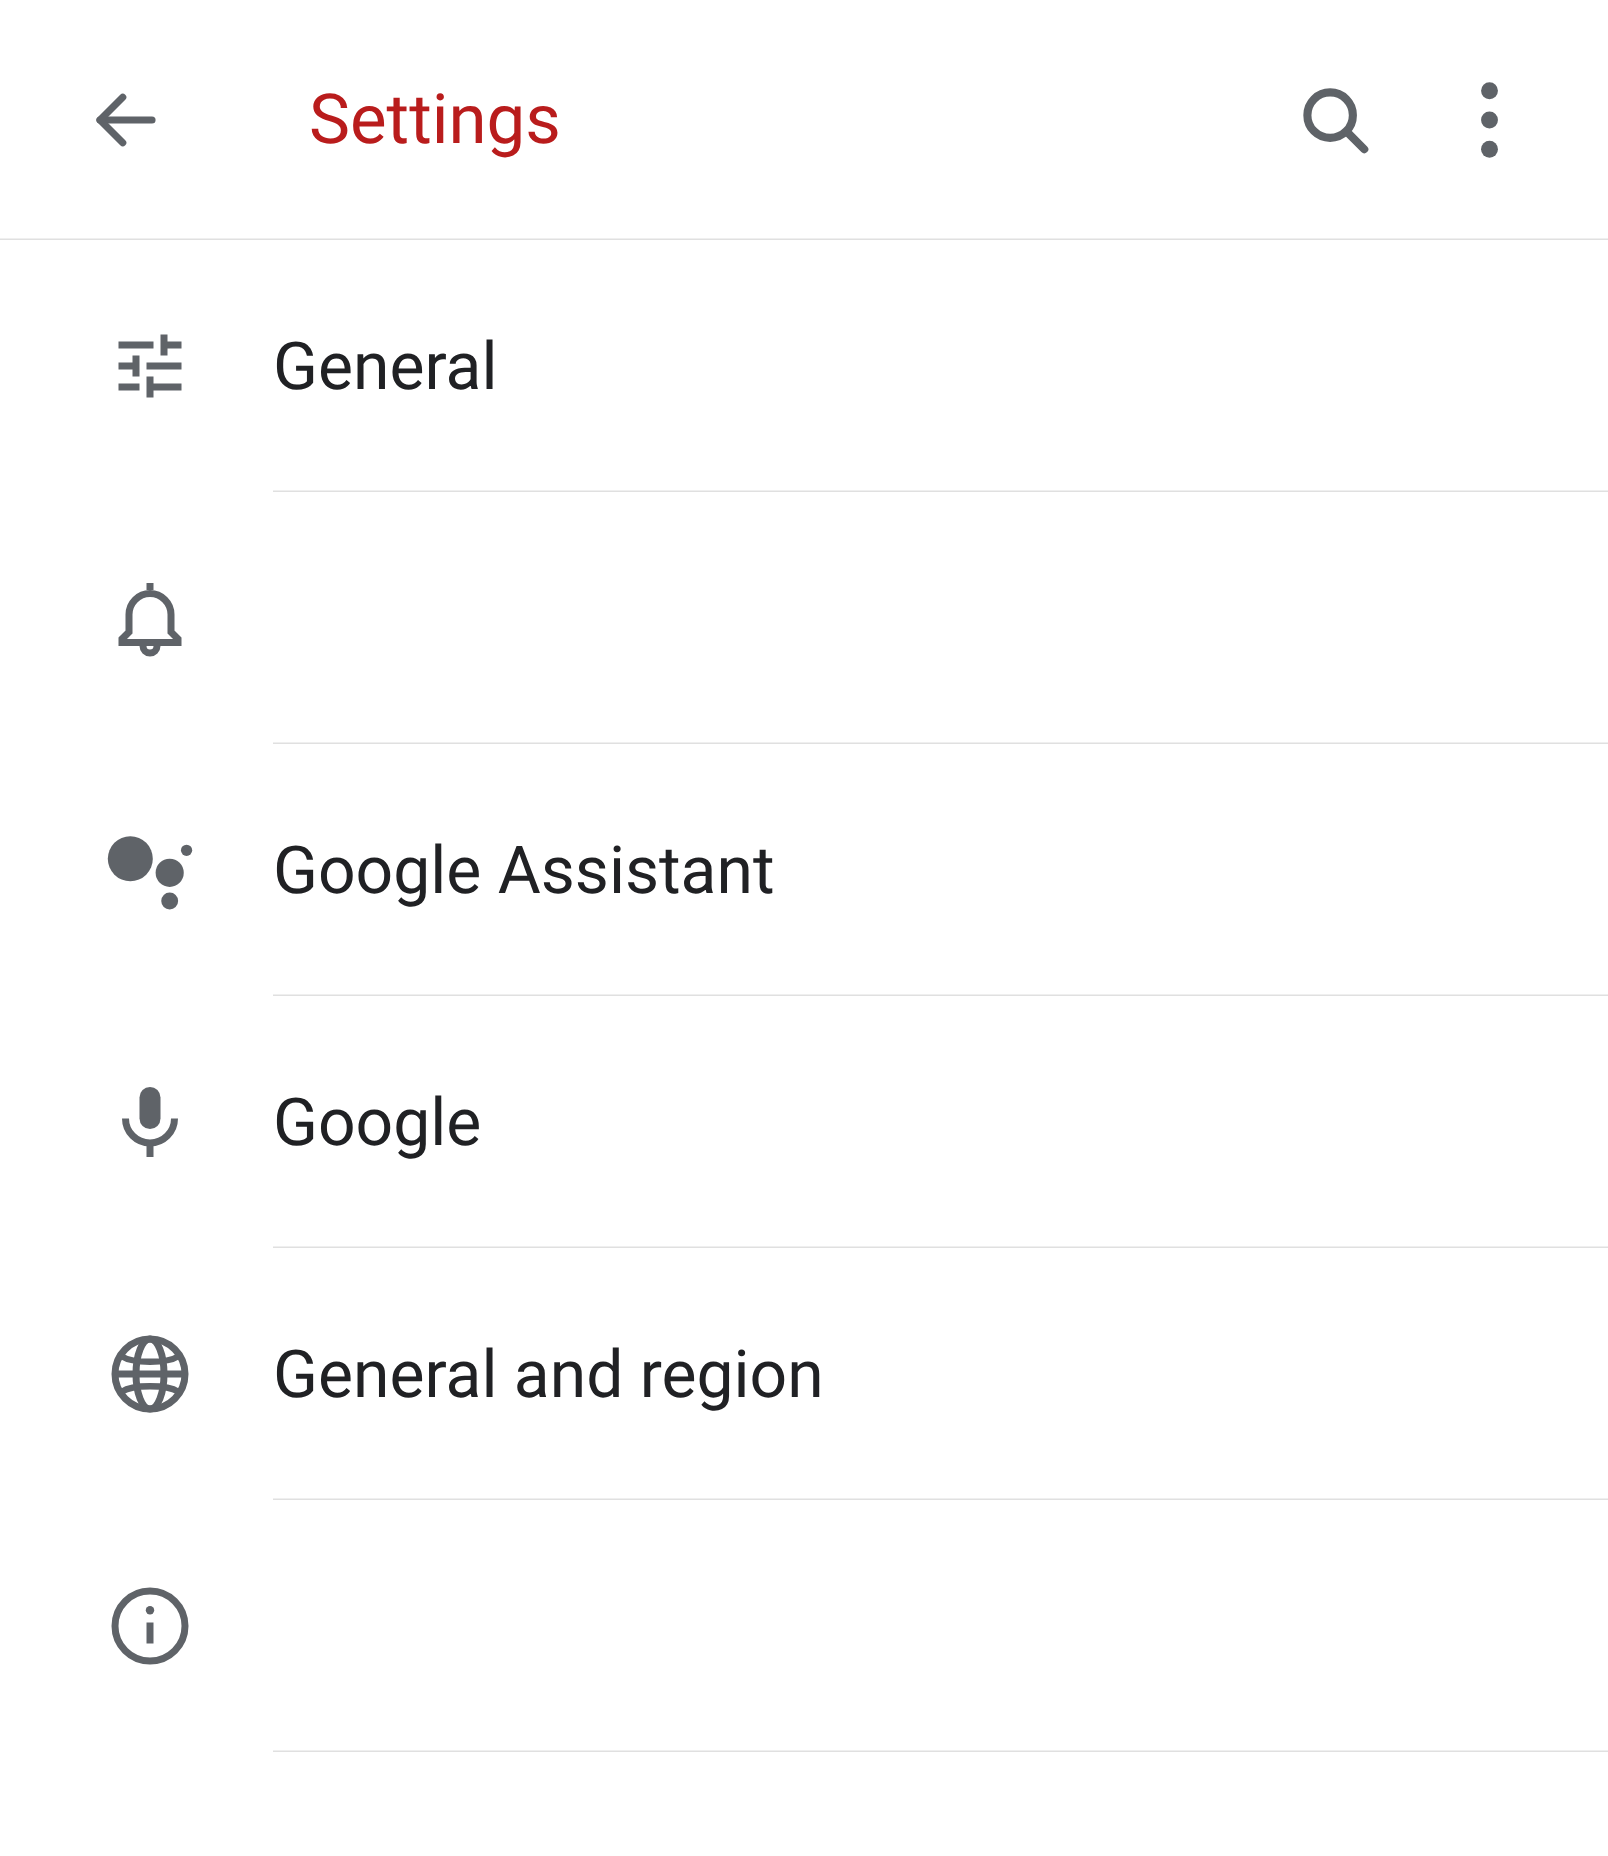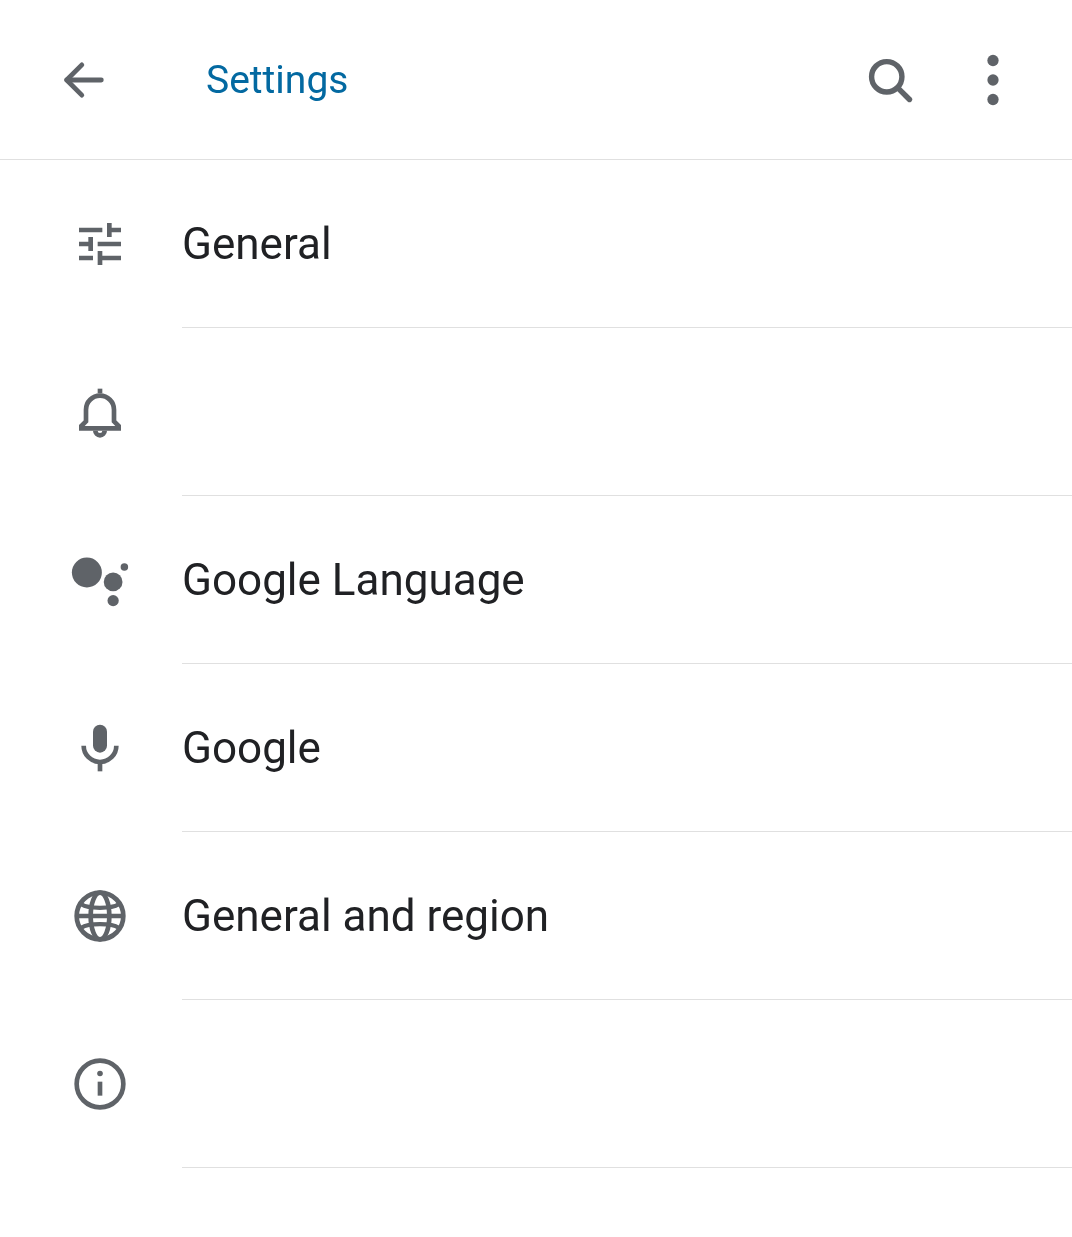--- a/index.html
+++ b/index.html
@@ -22,23 +22,23 @@
       align-items: center;
       justify-content: center;
       background: none;
       border: none;
       cursor: pointer;
       padding: 0;
     }
     .toolbar .back { width: 64px; height: 64px; }
     .toolbar .title {
       flex: 1;
-      font-size: 39px;
+      font-size: 46px;
       font-weight: 400;
-      color: #0369a1;
+      color: #b91c1c;
       margin-left: 90px;
     }
     .toolbar .right-actions { display: flex; align-items: center; gap: 70px; margin-right: 20px; }
     .list { }
     .row {
       display: flex;
       align-items: center;
       height: 167px;
       padding-left: 70px;
       cursor: pointer;
@@ -130,21 +130,21 @@
 
   <div class="row">
     <span class="row-icon">
       <svg width="64" height="56" viewBox="0 0 32 28" fill="#5f6368">
         <circle cx="9" cy="10" r="8"></circle>
         <circle cx="23" cy="15" r="5"></circle>
         <circle cx="23" cy="25" r="3"></circle>
         <circle cx="29" cy="7" r="2"></circle>
       </svg>
     </span>
-    <span class="row-label">Google Language</span>
+    <span class="row-label">Google Assistant</span>
   </div>
   <div class="divider-wrap">
       <div class="divider"></div>
     </div>
 
   <div class="row">
     <span class="row-icon">
       <svg width="56" height="56" viewBox="0 0 24 24" fill="#5f6368">
         <path d="M12 14a3 3 0 003-3V5a3 3 0 10-6 0v6a3 3 0 003 3z"></path>
         <path d="M19 11a7 7 0 01-14 0" fill="none" stroke="#5f6368" stroke-width="2"></path>

